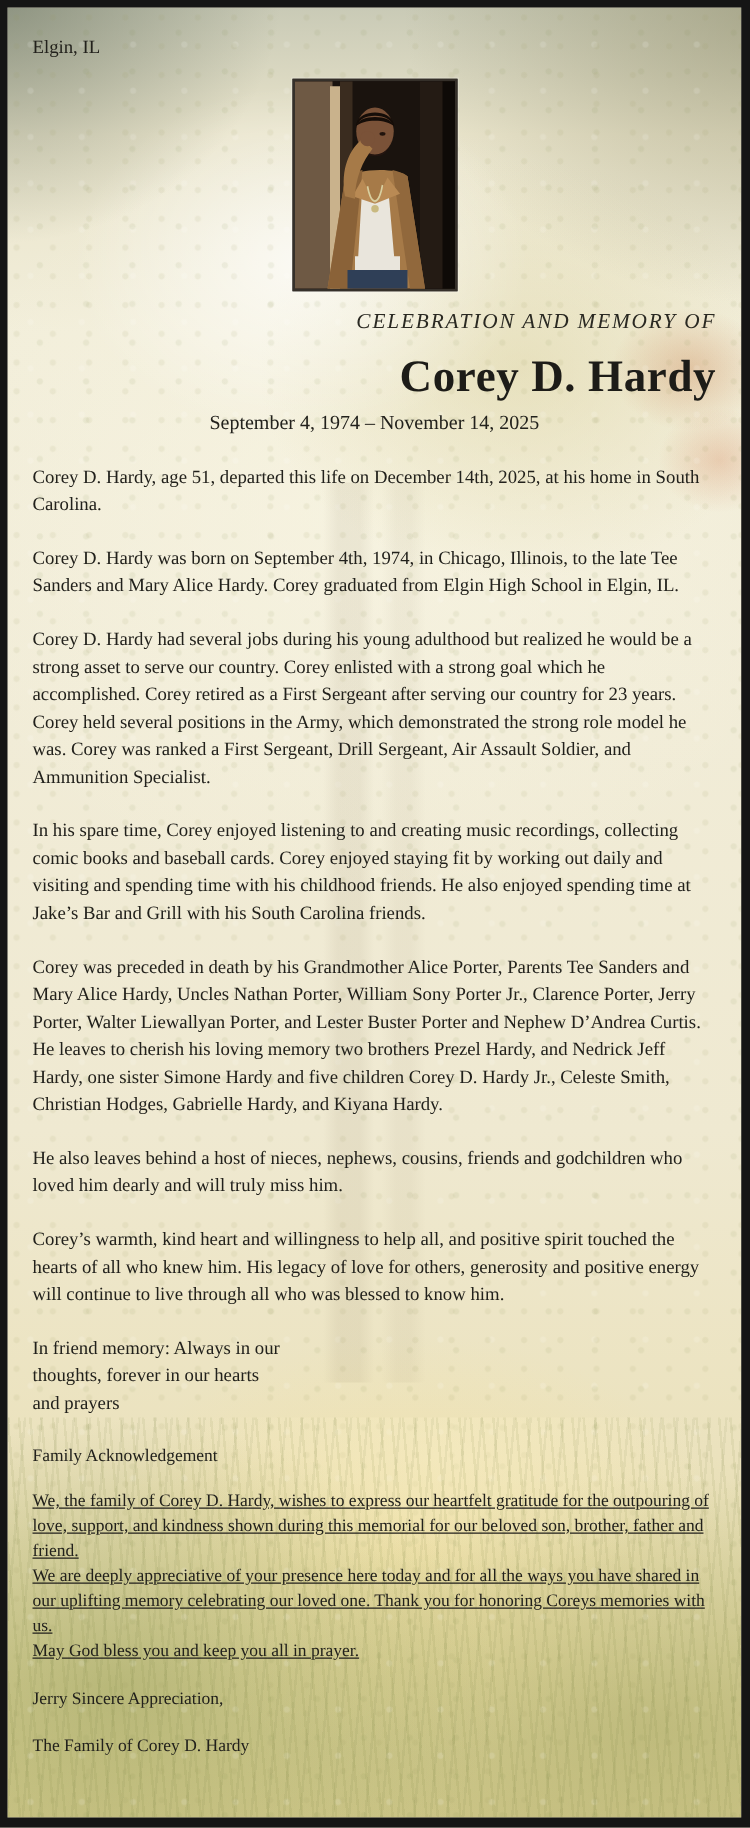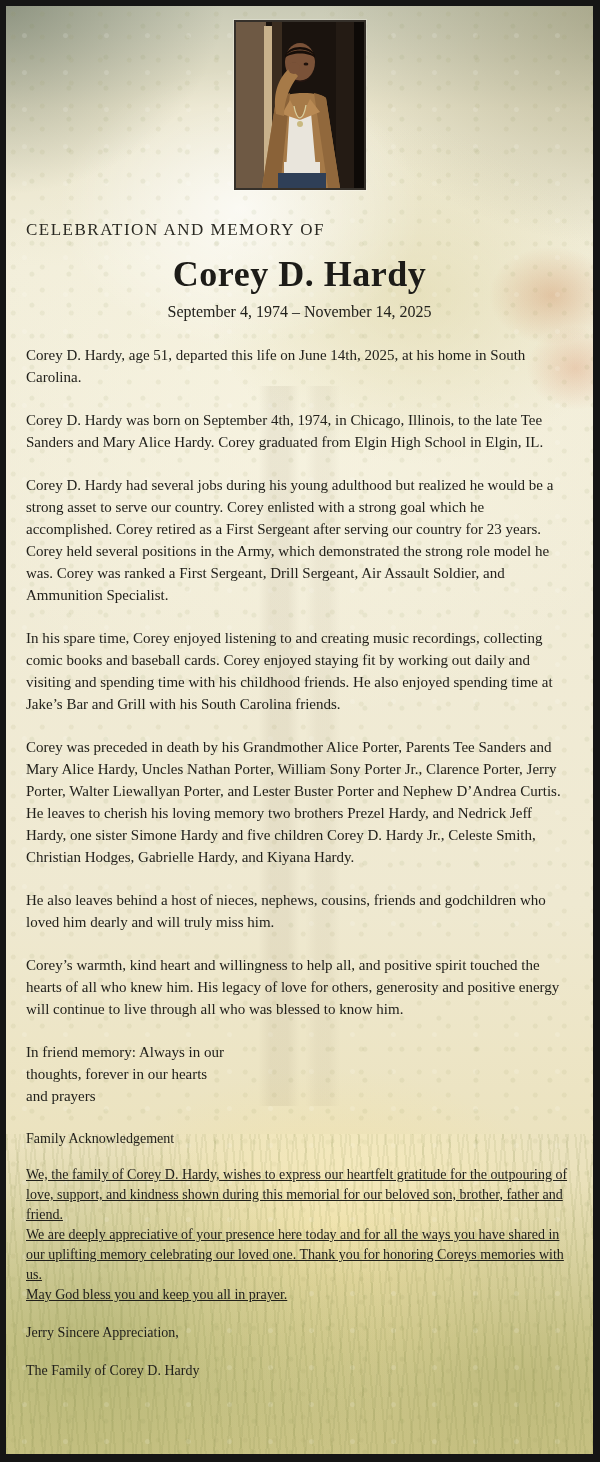--- a/index.html
+++ b/index.html
@@ -62,26 +62,26 @@
   .location { margin-top:22px; font-size:15px; line-height:21px; }
 
   .photo-wrap {
     width:132px; height:170px; margin:14px auto 0;
     border:2px solid #35302a; background:#181210;
     box-shadow:0 0 0 1px rgba(255,255,255,0.25);
   }
   .photo-wrap svg { display:block; width:100%; height:100%; }
 
   .eyebrow {
-    margin-top:30px; text-align:left;
-    font-size:17px; letter-spacing:1.5px;
+    margin-top:14px; text-align:right;
+    font-style:italic; font-size:17px; letter-spacing:1.5px;
     color:#2a2922;
   }
   .name {
-    margin:12px 0 0; text-align:center;
+    margin:12px 0 0; text-align:right;
     font-size:36px; line-height:45px; font-weight:600;
     letter-spacing:0.5px; color:#1d1c18;
   }
   .dates { margin-top:4px; text-align:center; font-size:16px; line-height:22px; }
 
   .body-text p, .body-text .para { font-size:15px; line-height:22px; margin:21px 0 0; }
   .para .line { display:block; }
 
   .ack-heading { margin-top:22px; font-size:14px; line-height:20px; }
   .small { font-size:14px !important; line-height:20px !important; margin-top:16px !important; }
@@ -91,20 +91,21 @@
 </style>
 </head>
 <body>
 
 <div class="card">
   <div class="trunks"></div>
   <div class="meadow"></div>
 
   <div class="content">
 
+    <div class="location">Elgin, IL</div>
 
     <div class="photo-wrap">
 
       <svg viewBox="0 0 128 166" preserveAspectRatio="none">
         <rect x="0" y="0" width="128" height="166" fill="#1a130e"></rect>
         <rect x="0" y="0" width="30" height="166" fill="#6e5944"></rect>
         <rect x="28" y="4" width="8" height="162" fill="#c9b28c"></rect>
         <rect x="36" y="0" width="10" height="166" fill="#3a2c1f"></rect>
         <rect x="100" y="0" width="28" height="166" fill="#241b14"></rect>
         <rect x="118" y="0" width="10" height="166" fill="#0e0a07"></rect>
@@ -134,21 +135,21 @@
         <path d="M40,92 C36,70 44,54 54,46 L62,54 C54,64 48,78 48,94 Z" fill="#a67a48"></path>
         <circle cx="58" cy="46" r="6" fill="#7a5238"></circle>
       </svg>
     </div>
 
     <div class="eyebrow">CELEBRATION AND MEMORY OF</div>
     <h1 class="name">Corey D. Hardy</h1>
     <div class="dates">September 4, 1974 – November 14, 2025</div>
 
     <div class="body-text">
-      <p>Corey D. Hardy, age 51, departed this life on June 14th, 2025, at his home in South Carolina.</p>
+      <p>Corey D. Hardy, age 51, departed this life on December 14th, 2025, at his home in South Carolina.</p>
       <p>Corey D. Hardy was born on September 4th, 1974, in Chicago, Illinois, to the late Tee Sanders and Mary Alice Hardy. Corey graduated from Elgin High School in Elgin, IL.</p>
       <p>Corey D. Hardy had several jobs during his young adulthood but realized he would be a strong asset to serve our country. Corey enlisted with a strong goal which he accomplished. Corey retired as a First Sergeant after serving our country for 23 years. Corey held several positions in the Army, which demonstrated the strong role model he was. Corey was ranked a First Sergeant, Drill Sergeant, Air Assault Soldier, and Ammunition Specialist.</p>
       <p>In his spare time, Corey enjoyed listening to and creating music recordings, collecting comic books and baseball cards. Corey enjoyed staying fit by working out daily and visiting and spending time with his childhood friends. He also enjoyed spending time at Jake’s Bar and Grill with his South Carolina friends.</p>
 
       <div class="para">
         <span class="line">Corey was preceded in death by his Grandmother Alice Porter, Parents Tee Sanders and Mary Alice Hardy, Uncles Nathan Porter, William Sony Porter Jr., Clarence Porter, Jerry Porter, Walter Liewallyan Porter, and Lester Buster Porter and Nephew D’Andrea Curtis.</span>
         <span class="line">He leaves to cherish his loving memory two brothers Prezel Hardy, and Nedrick Jeff Hardy, one sister Simone Hardy and five children Corey D. Hardy Jr., Celeste Smith, Christian Hodges, Gabrielle Hardy, and Kiyana Hardy.</span>
       </div>
 
       <p>He also leaves behind a host of nieces, nephews, cousins, friends and godchildren who loved him dearly and will truly miss him.</p>

